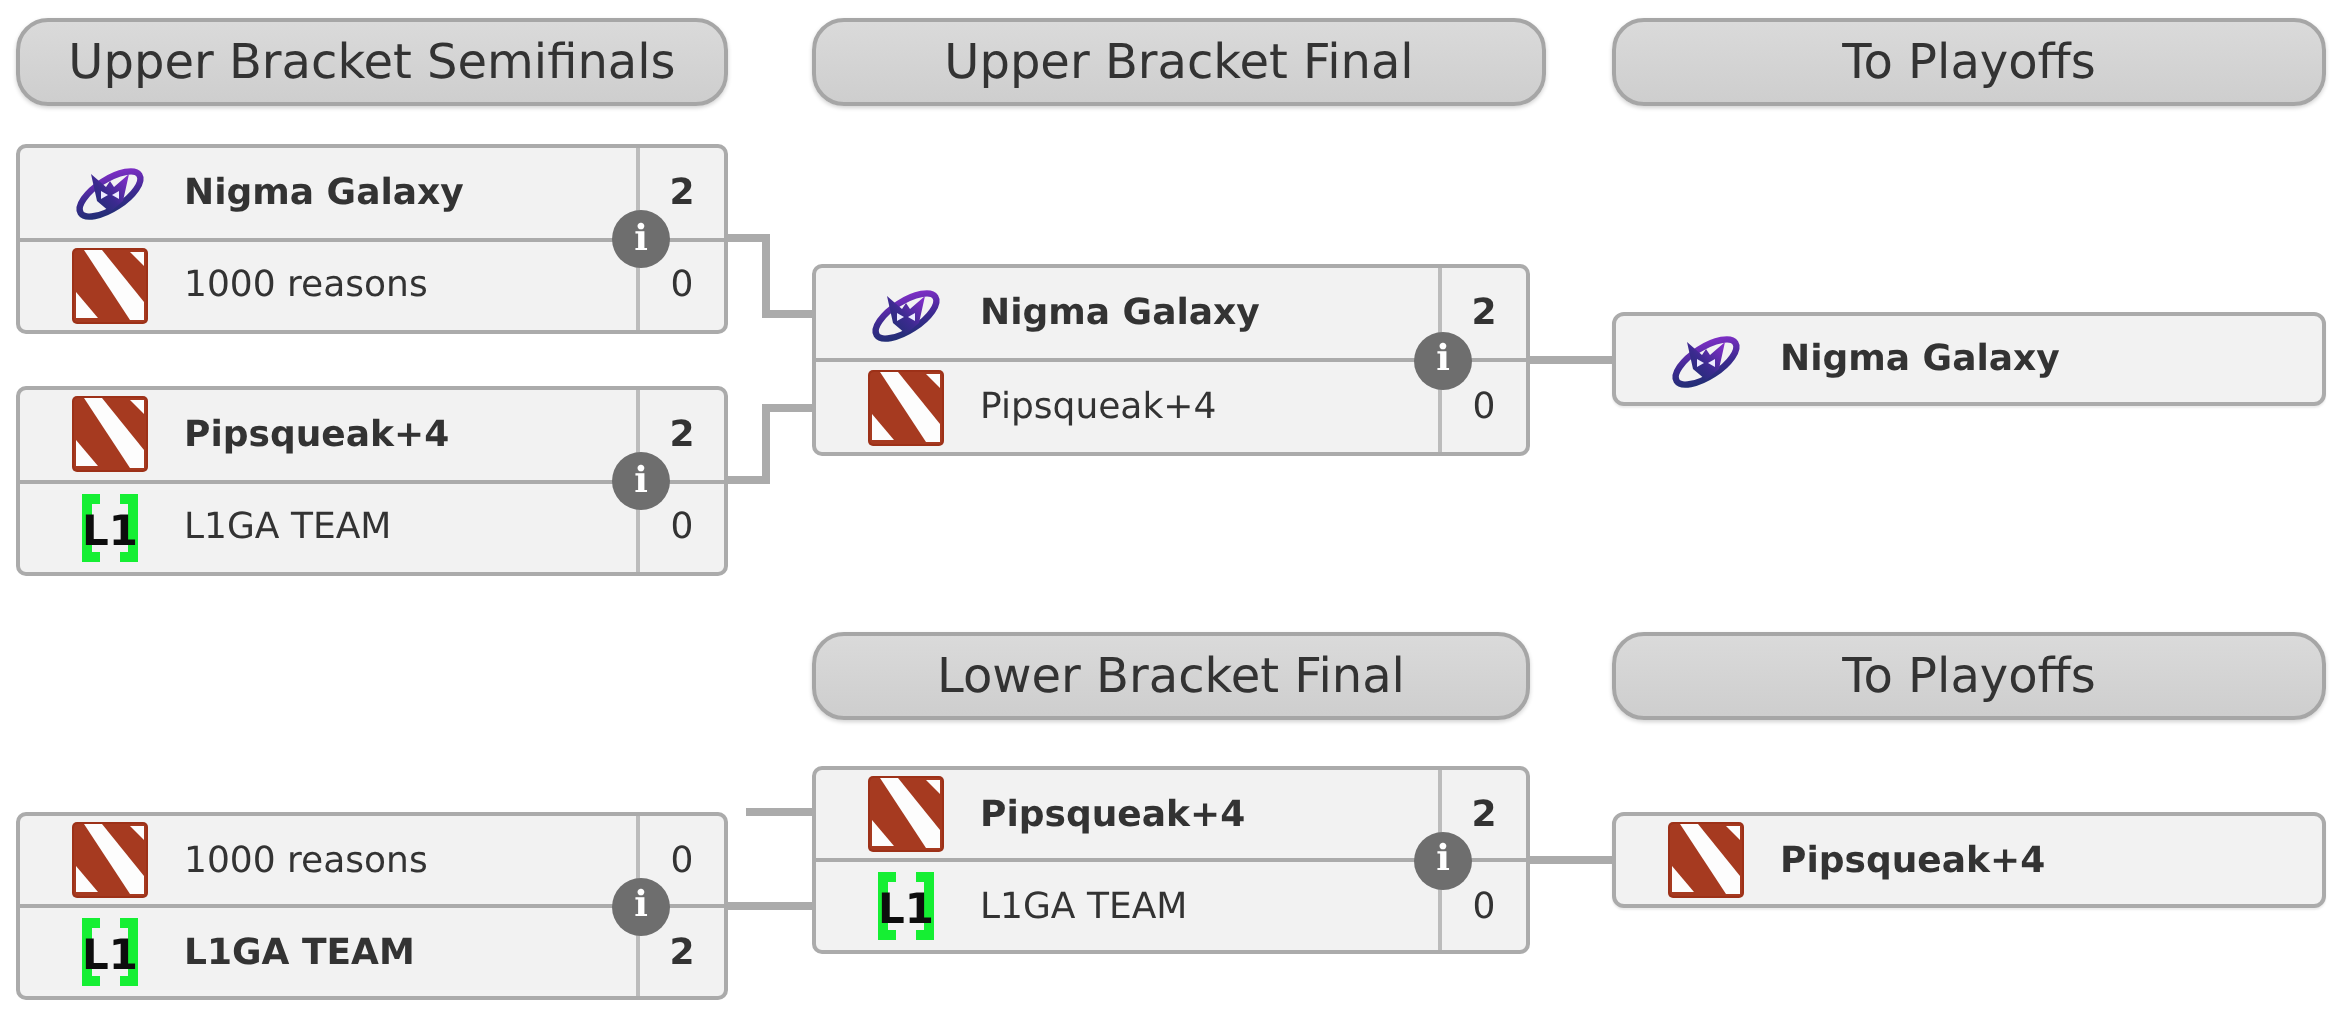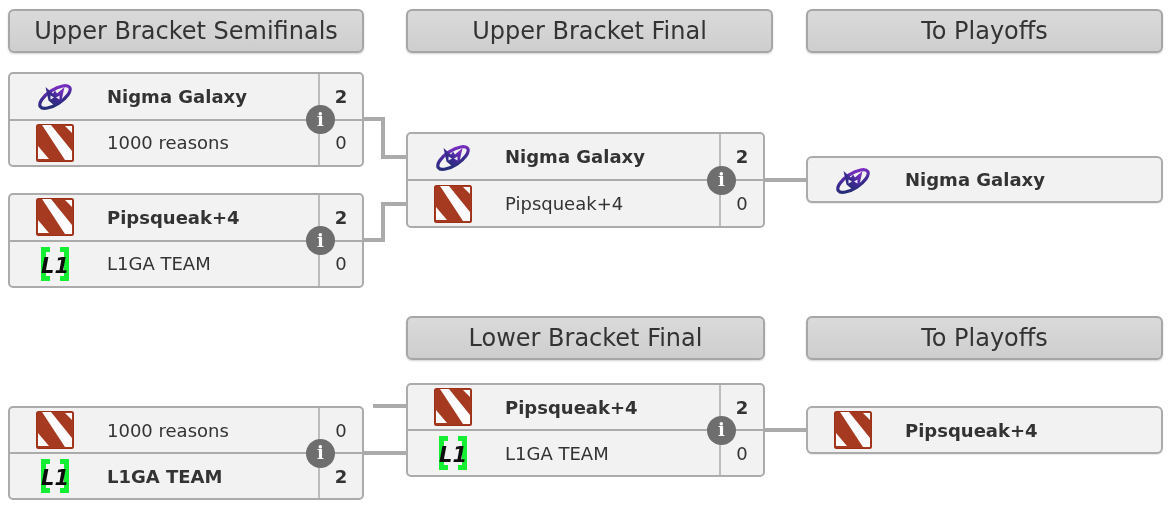--- a/index.html
+++ b/index.html
@@ -3,32 +3,32 @@
 <meta charset="utf-8">
 <style>
   html,body{margin:0;padding:0;background:#fff;}
   .canvas{
     position:relative;width:1172px;height:506px;background:#ffffff;
     font-family:"DejaVu Sans","Liberation Sans",sans-serif;color:#333;overflow:hidden;
   }
   .bheader{
     position:absolute;height:44px;box-sizing:border-box;
     background:linear-gradient(#dadada,#cecece);
-    border:2px solid #a6a6a6;border-radius:6px;
+    border:2px solid #a6a6a6;border-radius:16px;
     display:flex;align-items:center;justify-content:center;
     font-size:24px;color:#333;box-shadow:0 1px 2px rgba(0,0,0,.18);
   }
   .match{
     position:absolute;background:#f2f2f2;border:2px solid #ababab;border-radius:5px;
     box-sizing:border-box;display:flex;flex-direction:column;
   }
   .trow{flex:1;display:flex;align-items:center;min-width:0;}
   .trow.top{border-bottom:2px solid #ababab;}
-  .logo{width:40px;height:40px;margin-left:25px;flex:none;display:flex;align-items:center;justify-content:center;font-style:italic;}
-  .tname{margin-left:32px;font-size:18px;flex:1;white-space:nowrap;overflow:hidden;}
+  .logo{width:40px;height:40px;margin-left:25px;flex:none;display:flex;align-items:center;justify-content:center;}
+  .tname{margin-left:17px;font-size:18px;flex:1;white-space:nowrap;overflow:hidden;}
   .tscore{
     width:42px;flex:none;align-self:stretch;border-left:2px solid #bcbcbc;
     display:flex;align-items:center;justify-content:center;font-size:18px;
   }
   .winnerbox{
     position:absolute;background:#f2f2f2;border:2px solid #ababab;border-radius:6px;
     box-sizing:border-box;display:flex;align-items:center;box-shadow:0 1px 1px rgba(0,0,0,.08);
   }
   .winnerbox .tname{font-weight:bold;}
   .info{

